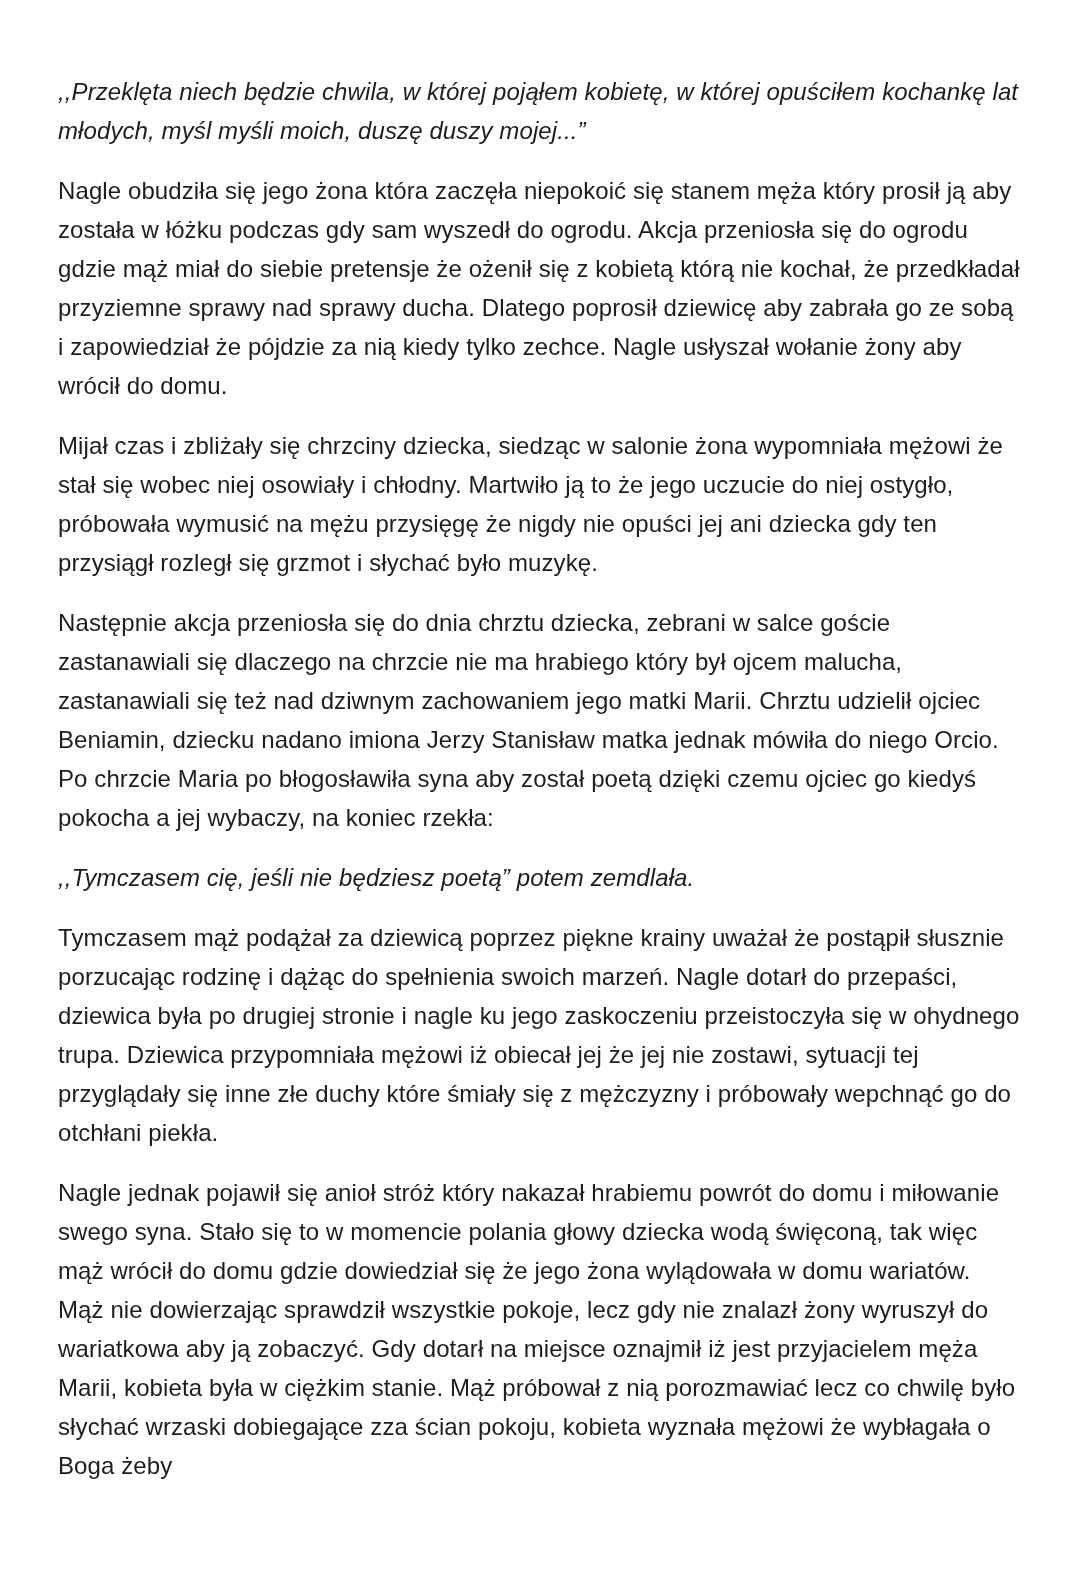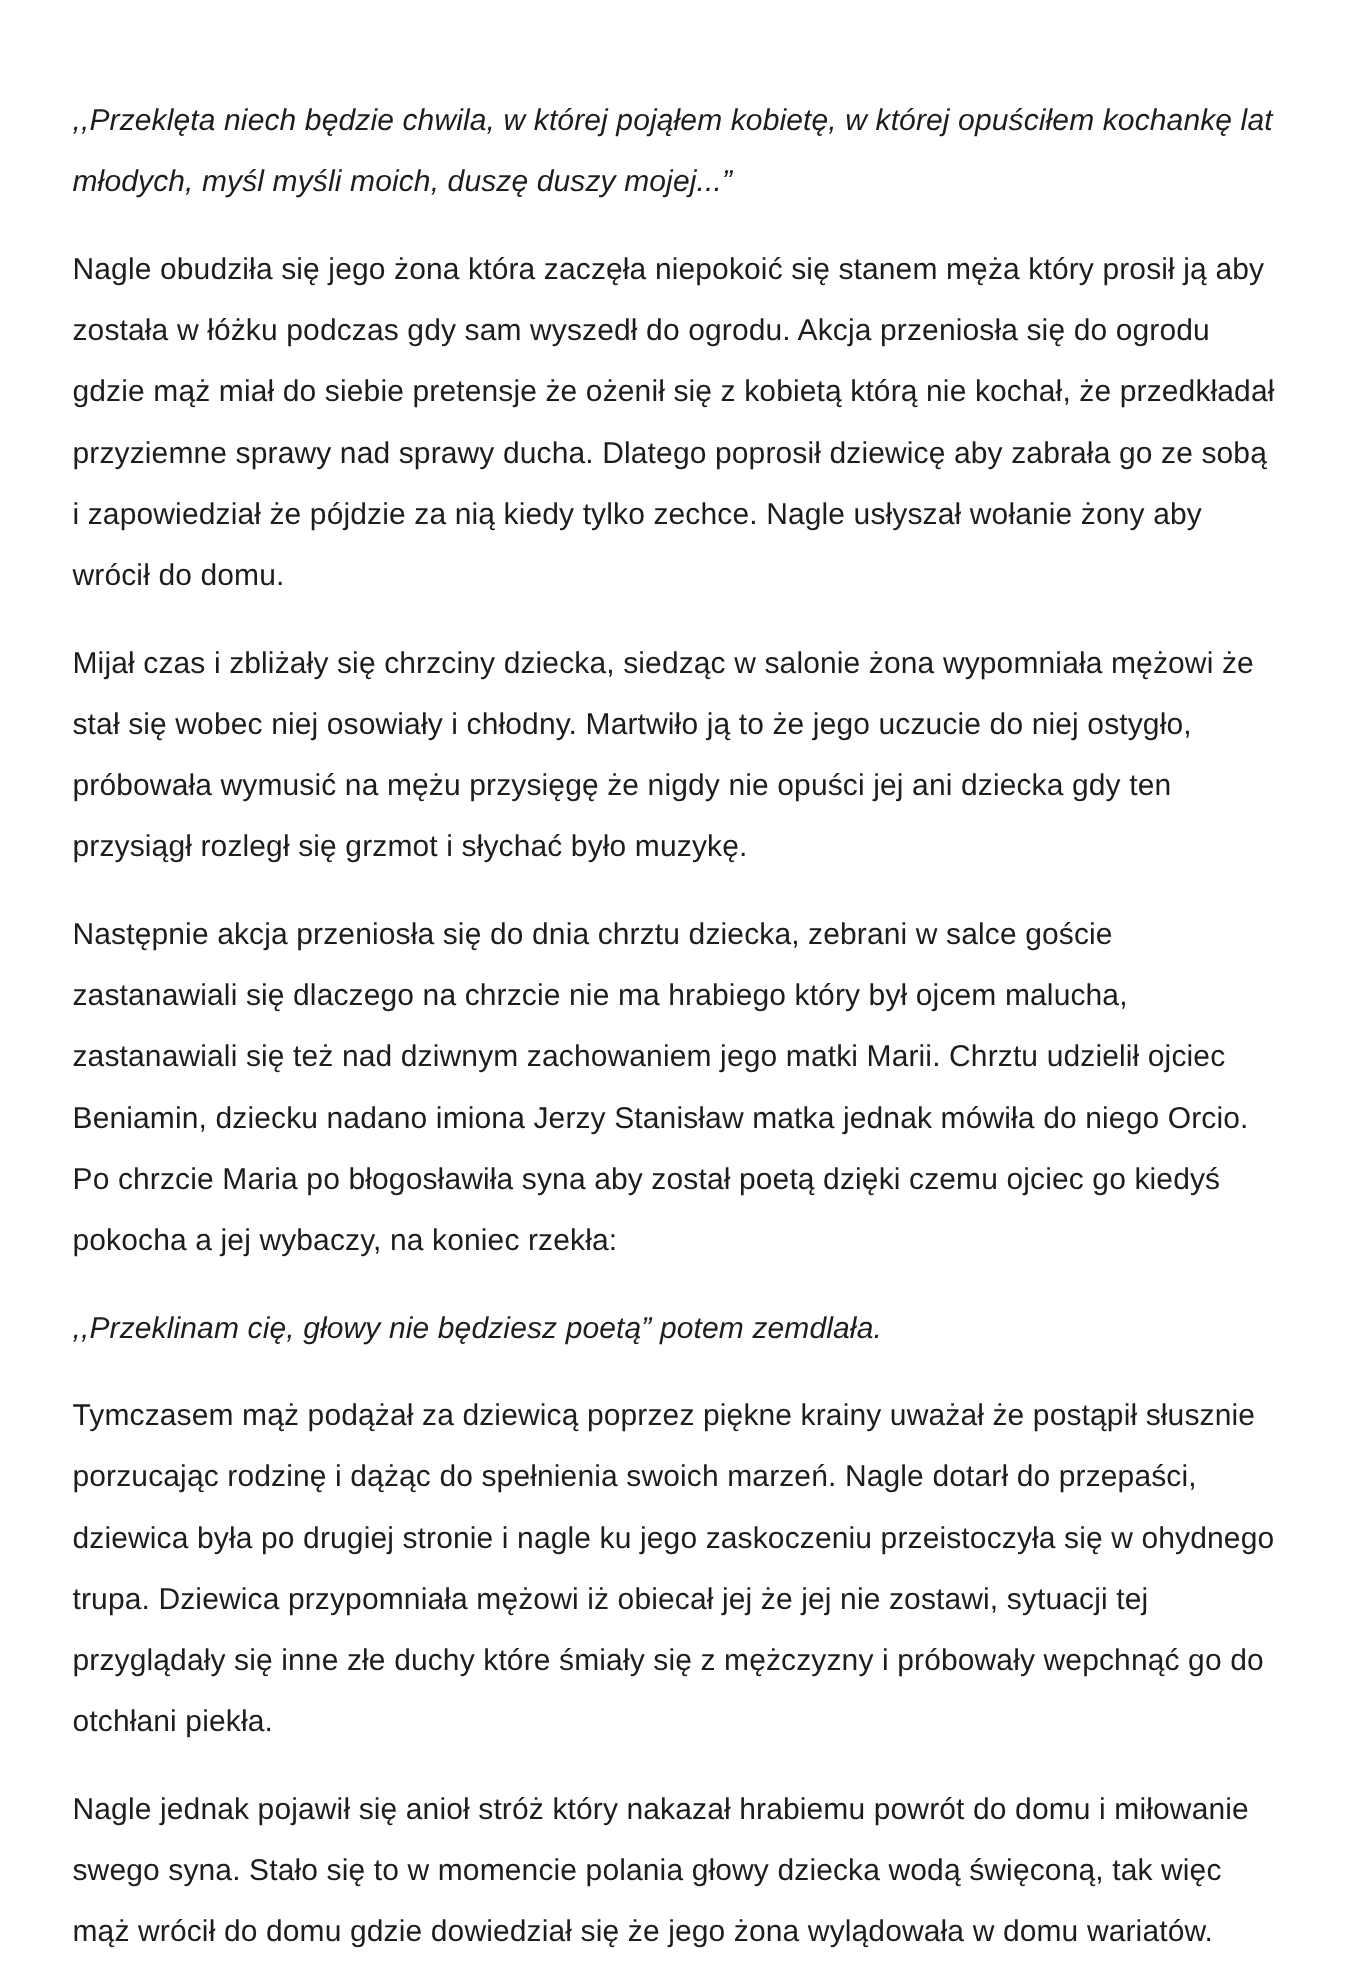--- a/index.html
+++ b/index.html
@@ -19,37 +19,37 @@
     box-sizing: border-box;
     width: 1080px;
     min-height: 1573px;
     padding: 72px 58px 40px 58px;
     background: #ffffff;
     overflow: hidden;
   }
   .document-page p {
     margin: 0 0 21px 0;
     font-size: 24px;
-    line-height: 49px;
+    line-height: 39px;
     font-weight: 400;
     letter-spacing: 0.1px;
   }
   .document-page p.italic {
     font-style: italic;
   }
   .document-page span.bold {
     font-weight: 400;
   }
 </style>
 </head>
 <body style="background: rgb(255, 255, 255); color: rgb(29, 29, 31);">
 
 <div class="document-page">
   <div id="doc-body">
       <p class="italic"><span>,,Przeklęta niech będzie chwila, w której pojąłem kobietę, w której opuściłem kochankę lat młodych, myśl myśli moich, duszę duszy mojej...”</span></p>
       <p><span>Nagle obudziła się jego żona która zaczęła niepokoić się stanem męża który prosił ją aby została w łóżku podczas gdy sam wyszedł do ogrodu. Akcja przeniosła się do ogrodu gdzie mąż miał do siebie pretensje że ożenił się z kobietą którą nie kochał, że przedkładał przyziemne sprawy nad sprawy ducha. Dlatego poprosił dziewicę aby zabrała go ze sobą i zapowiedział że pójdzie za nią kiedy tylko zechce. Nagle usłyszał wołanie żony aby wrócił do domu.</span></p>
       <p><span>Mijał czas i zbliżały się chrzciny dziecka, siedząc w salonie żona wypomniała mężowi że stał się wobec niej osowiały i chłodny. Martwiło ją to że jego uczucie do niej ostygło, próbowała wymusić na mężu przysięgę że nigdy nie opuści jej ani dziecka gdy ten przysiągł rozległ się grzmot i słychać było muzykę.</span></p>
       <p><span>Następnie akcja przeniosła się do dnia chrztu dziecka, zebrani w salce goście zastanawiali się dlaczego na chrzcie nie ma hrabiego który był ojcem malucha, zastanawiali się też nad dziwnym zachowaniem jego matki Marii. Chrztu udzielił ojciec Beniamin, dziecku nadano imiona Jerzy Stanisław matka jednak mówiła do niego </span><span class="bold">Orcio.</span><span> Po chrzcie Maria po błogosławiła syna aby został poetą dzięki czemu ojciec go kiedyś pokocha a jej wybaczy, na koniec rzekła:</span></p>
-      <p class="italic"><span>,,Przeklinam cię, głowy nie będziesz poetą” potem zemdlała.</span></p>
+      <p class="italic"><span>,,Tymczasem cię, jeśli nie będziesz poetą” potem zemdlała.</span></p>
       <p><span>Tymczasem mąż podążał za dziewicą poprzez piękne krainy uważał że postąpił słusznie porzucając rodzinę i dążąc do spełnienia swoich marzeń. Nagle dotarł do przepaści, dziewica była po drugiej stronie i nagle ku jego zaskoczeniu przeistoczyła się w ohydnego </span><span class="bold">trupa.</span><span> Dziewica przypomniała mężowi iż obiecał jej że jej nie zostawi, sytuacji tej przyglądały się inne złe duchy które śmiały się z mężczyzny i próbowały wepchnąć go do otchłani piekła.</span></p>
       <p><span>Nagle jednak pojawił się anioł stróż który nakazał hrabiemu powrót do domu </span><span class="bold">i miłowanie swego syna.</span><span> Stało się to w momencie polania głowy dziecka wodą święconą, tak więc mąż wrócił do domu gdzie dowiedział się że jego żona wylądowała w domu wariatów. Mąż nie dowierzając sprawdził wszystkie pokoje, lecz gdy nie znalazł żony wyruszył do wariatkowa aby ją zobaczyć. Gdy dotarł na miejsce oznajmił iż jest przyjacielem męża Marii, kobieta była w ciężkim stanie. Mąż próbował z nią porozmawiać lecz co chwilę było słychać wrzaski dobiegające zza ścian pokoju, kobieta wyznała mężowi że wybłagała o Boga żeby</span></p>
     </div>
 </div>
 
 </body></html>

